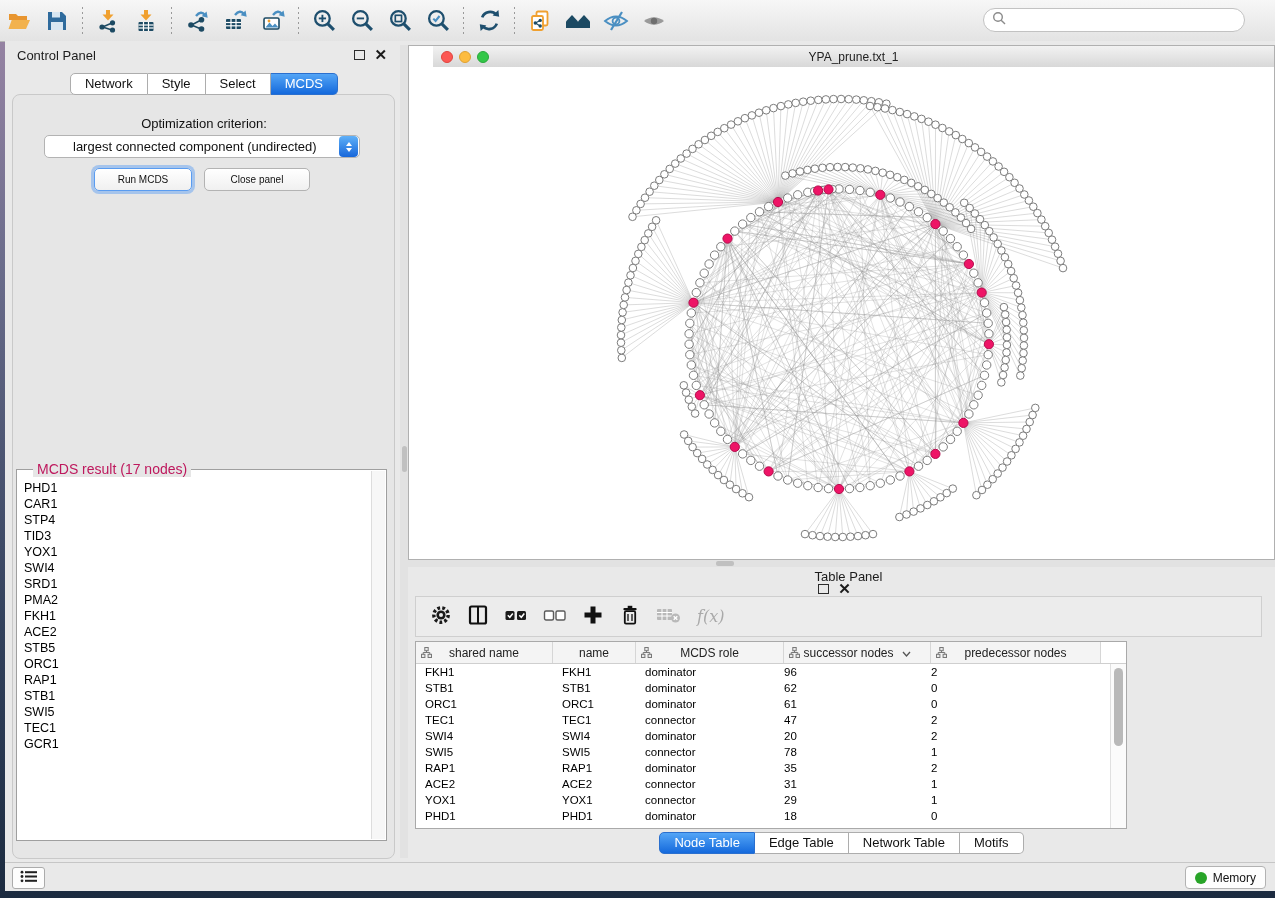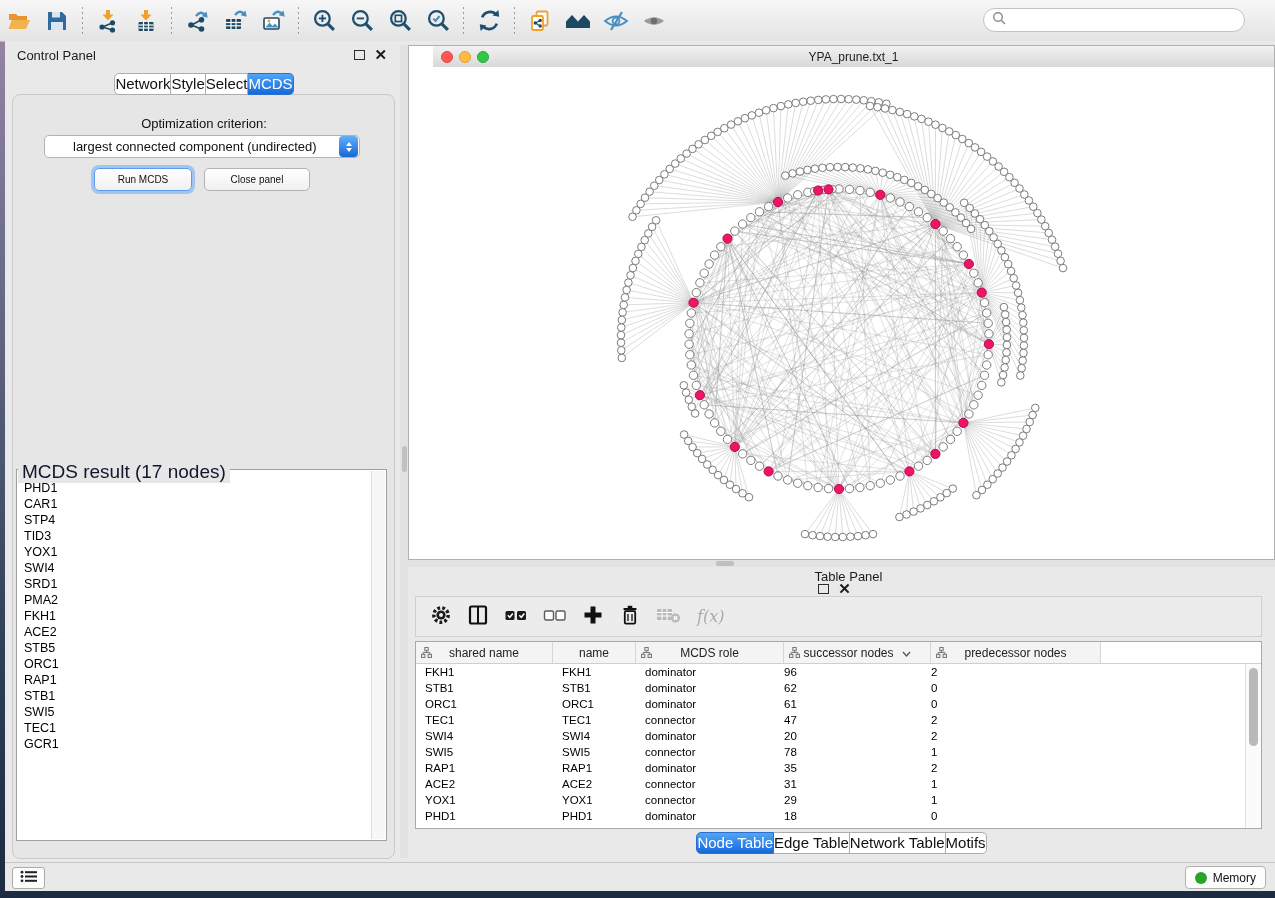--- a/index.html
+++ b/index.html
@@ -23,39 +23,39 @@
   .win-ctl{display:flex;gap:9px;align-items:center;}
   .float-ic{width:9px;height:8px;border:1.6px solid #2c2c2c;display:inline-block;}
   .close-ic{font-size:15px;font-weight:bold;color:#1a1a1a;line-height:10px;}
   
   .cp-header{position:absolute;left:0;top:3px;width:398px;height:22px;display:flex;align-items:center;}
   .cp-header .panel-title{margin-left:12px;flex:1;}
   .cp-header .win-ctl{margin-right:16px;}
   .cp-inner{position:absolute;left:7px;top:53px;width:381px;height:763px;background:#e6e6e6;
             border:1px solid #c9c9c9;border-radius:8px;}
   .tabbar{position:absolute;left:0;top:32px;width:398px;display:flex;justify-content:center;z-index:3;}
-  .tab{height:20px;line-height:20px;padding:0 0;font-size:15px;background:#fff;color:#111;
+  .tab{height:20px;line-height:20px;padding:0 14px;font-size:13px;background:#fff;color:#111;
        border:1px solid #adadad;border-left:none;}
   .tab:first-child{border-left:1px solid #adadad;border-radius:5px 0 0 5px;}
   .tab:last-child{border-radius:0 5px 5px 0;}
   .tab.active{background:linear-gradient(#53a5f6,#1469dc);color:#fff;border-color:#2a6fce;}
   .opt-label{position:absolute;left:0;top:75px;width:398px;text-align:center;font-size:13px;color:#111;}
   .dropdown{position:absolute;left:39px;top:94px;width:316px;height:23px;background:#fff;border:1px solid #b3b3b3;
             border-radius:5px;display:flex;align-items:center;box-sizing:border-box;}
   .dropdown .dd-text{flex:1;font-size:13px;padding-left:9px;color:#111;white-space:nowrap;overflow:hidden;margin-left:19px;}
   .dd-stepper{width:19px;height:21px;border-radius:4px;background:linear-gradient(#5fb0f8,#1767da);
               display:flex;flex-direction:column;align-items:center;justify-content:center;gap:2px;margin-right:1px;}
   .dd-up{width:0;height:0;border-left:3.5px solid transparent;border-right:3.5px solid transparent;border-bottom:4px solid #fff;}
   .dd-dn{width:0;height:0;border-left:3.5px solid transparent;border-right:3.5px solid transparent;border-top:4px solid #fff;}
   .btn{height:23px;background:linear-gradient(#ffffff,#f0f0f0);border:1px solid #b3b3b3;border-radius:5px;
        font-size:10px;color:#111;display:flex;align-items:center;justify-content:center;box-sizing:border-box;}
   #run-btn{position:absolute;left:89px;top:127px;width:98px;border-color:#5a9cf0;box-shadow:0 0 0 3px rgba(112,168,240,.55);}
   #closepanel-btn{position:absolute;left:199px;top:127px;width:106px;}
   .resultbox{position:absolute;left:11px;top:428px;width:369px;height:370px;background:#fff;border:1px solid #9f9f9f;}
-  .result-legend{position:absolute;top:-9px;left:1px;background:#e6e6e6;padding:0 4px;font-size:19px;color:#0f172a;}
+  .result-legend{position:absolute;top:-9px;left:16px;background:#e6e6e6;padding:0 4px;font-size:14px;color:#be185d;}
   .mcds-list{position:absolute;left:1px;top:10px;right:14px;bottom:1px;overflow:hidden;}
   .mcds-item{font-size:12.5px;line-height:16px;padding-left:6px;color:#000;}
   .mcds-scroll{position:absolute;top:1px;right:1px;bottom:1px;width:13px;background:#f7f7f7;border-left:1px solid #ddd;}
   
   .vsplit{position:absolute;left:395px;top:4px;width:8px;height:813px;background:#e2e2e2;}
   .vsplit .grip{position:absolute;left:1.5px;top:401px;width:5px;height:26px;border-radius:3px;background:#c0c0c0;}
   .hsplit{position:absolute;left:403px;top:519px;width:867px;height:7px;background:#e2e2e2;}
   .hsplit .grip{position:absolute;left:308px;top:1px;width:18px;height:5px;border-radius:2px;background:#c0c0c0;}
   
   .netwin{position:absolute;left:403px;top:4px;width:867px;height:515px;border:1px solid #b0b0b0;box-sizing:border-box;background:#fff;padding-left:24px;}
@@ -68,21 +68,21 @@
   .net-title{position:absolute;left:0;right:0;text-align:center;font-size:12px;color:#222;}
   .net-canvas{position:absolute;left:0;top:21px;width:865px;height:492px;background:#fff;overflow:hidden;}
   
   .tp-header{position:absolute;left:403px;top:528px;width:867px;height:22px;display:flex;align-items:center;flex-direction:column;}
   .tp-header .panel-title{margin-left:14px;flex:1;}
   .tp-header .win-ctl{margin-right:14px;}
   .tp-toolbar{position:absolute;left:410px;top:555px;width:847px;height:41px;background:#ececec;
               border:1px solid #cfcfcf;box-sizing:border-box;display:flex;align-items:center;gap:15px;padding-left:14px;}
   .tpi{display:flex;align-items:center;justify-content:center;height:28px;}
   .fx{font-family:"DejaVu Serif",serif;font-style:italic;font-size:16px;color:#a9a9a9;}
-  .tablebox{position:absolute;left:410px;top:600px;width:847px;height:188px;background:#fff;
+  .tablebox{position:absolute;left:410px;top:600px;width:712px;height:188px;background:#fff;
             border:1px solid #a9a9a9;box-sizing:border-box;}
   .tgrid{display:grid;grid-template-columns:137px 83px 148px 147px 170px 1fr;}
   .thead{height:21px;border-bottom:1px solid #cfcfcf;}
   .th{position:relative;background:#f4f4f4;border-right:1px solid #d6d6d6;font-size:12px;color:#222;
       display:flex;align-items:center;justify-content:center;height:21px;box-sizing:border-box;}
   .th .colicon{position:absolute;left:5px;top:5px;}
   .th.filler{background:#fff;border-right:none;}
   .sortch{margin-left:8px;}
   .tbody{position:absolute;left:0;top:22px;right:15px;bottom:0;overflow:hidden;}
   .trow{height:16px;}

